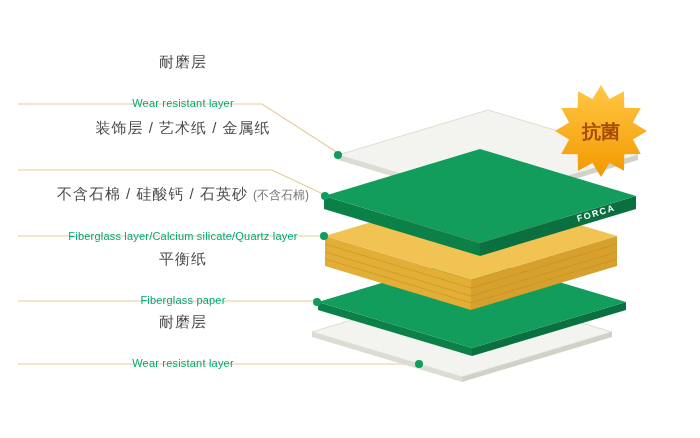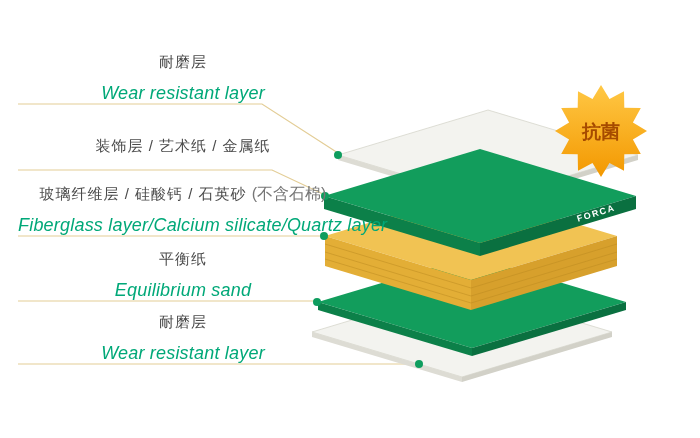--- a/index.html
+++ b/index.html
@@ -7,25 +7,24 @@
     position:relative; width:700px; height:438px; background:#ffffff;
     overflow:hidden;
     font-family:"Liberation Sans","DejaVu Sans",sans-serif;
   }
   .stage svg { position:absolute; left:0; top:0; }
   .label { position:absolute; left:18px; width:330px;text-align:center; }
   .label .zh {
     font-size:15px; color:#4a4a4a; letter-spacing:1px; line-height:20px;
     white-space:nowrap;
   }
-  .label .zh .note { font-size:16px; color:#767676; letter-spacing:0; }
+  .label .zh .note { font-size:12px; color:#767676; letter-spacing:0; }
   .label .en {
-    font-size:18px; color:#00a878; margin-top:11px; letter-spacing:0.2px;
+    font-size:11px; color:#00a878; margin-top:25px; letter-spacing:0.2px;
     white-space:nowrap;
-    font-style:italic;
   }
   .badge-text { font-weight:bold; }
 </style>
 </head>
 <body>
 
 <div class="stage">
 
   <svg width="700" height="438" viewBox="0 0 700 438">
     <defs>
@@ -95,35 +94,35 @@
       </polygon>
       <text x="601" y="138" text-anchor="middle" font-size="19" class="badge-text" fill="#a64b00">抗菌</text>
     </g>
   </svg>
 
   <div class="label" style="top:52px">
     <div class="zh">耐磨层</div>
     <div class="en">Wear resistant layer</div>
   </div>
 
-  <div class="label" style="top:136px">
+  <div class="label" style="top:118px">
     <div class="zh">装饰层 / 艺术纸 / 金属纸</div>
   </div>
 
   <div class="label" style="top:184px">
     <div class="zh">
-      <span>玻璃纤维层 / 硅酸钙 / 石英砂</span>
+      <span>不含石棉 / 硅酸钙 / 石英砂</span>
       <span class="note">(不含石棉)</span>
     </div>
     <div class="en">Fiberglass layer/Calcium silicate/Quartz layer</div>
   </div>
 
   <div class="label" style="top:249px">
     <div class="zh">平衡纸</div>
-    <div class="en">Equilibrium sand</div>
+    <div class="en">Fiberglass paper</div>
   </div>
 
   <div class="label" style="top:312px">
     <div class="zh">耐磨层</div>
     <div class="en">Wear resistant layer</div>
   </div>
 
 </div>
 
 </body></html>

